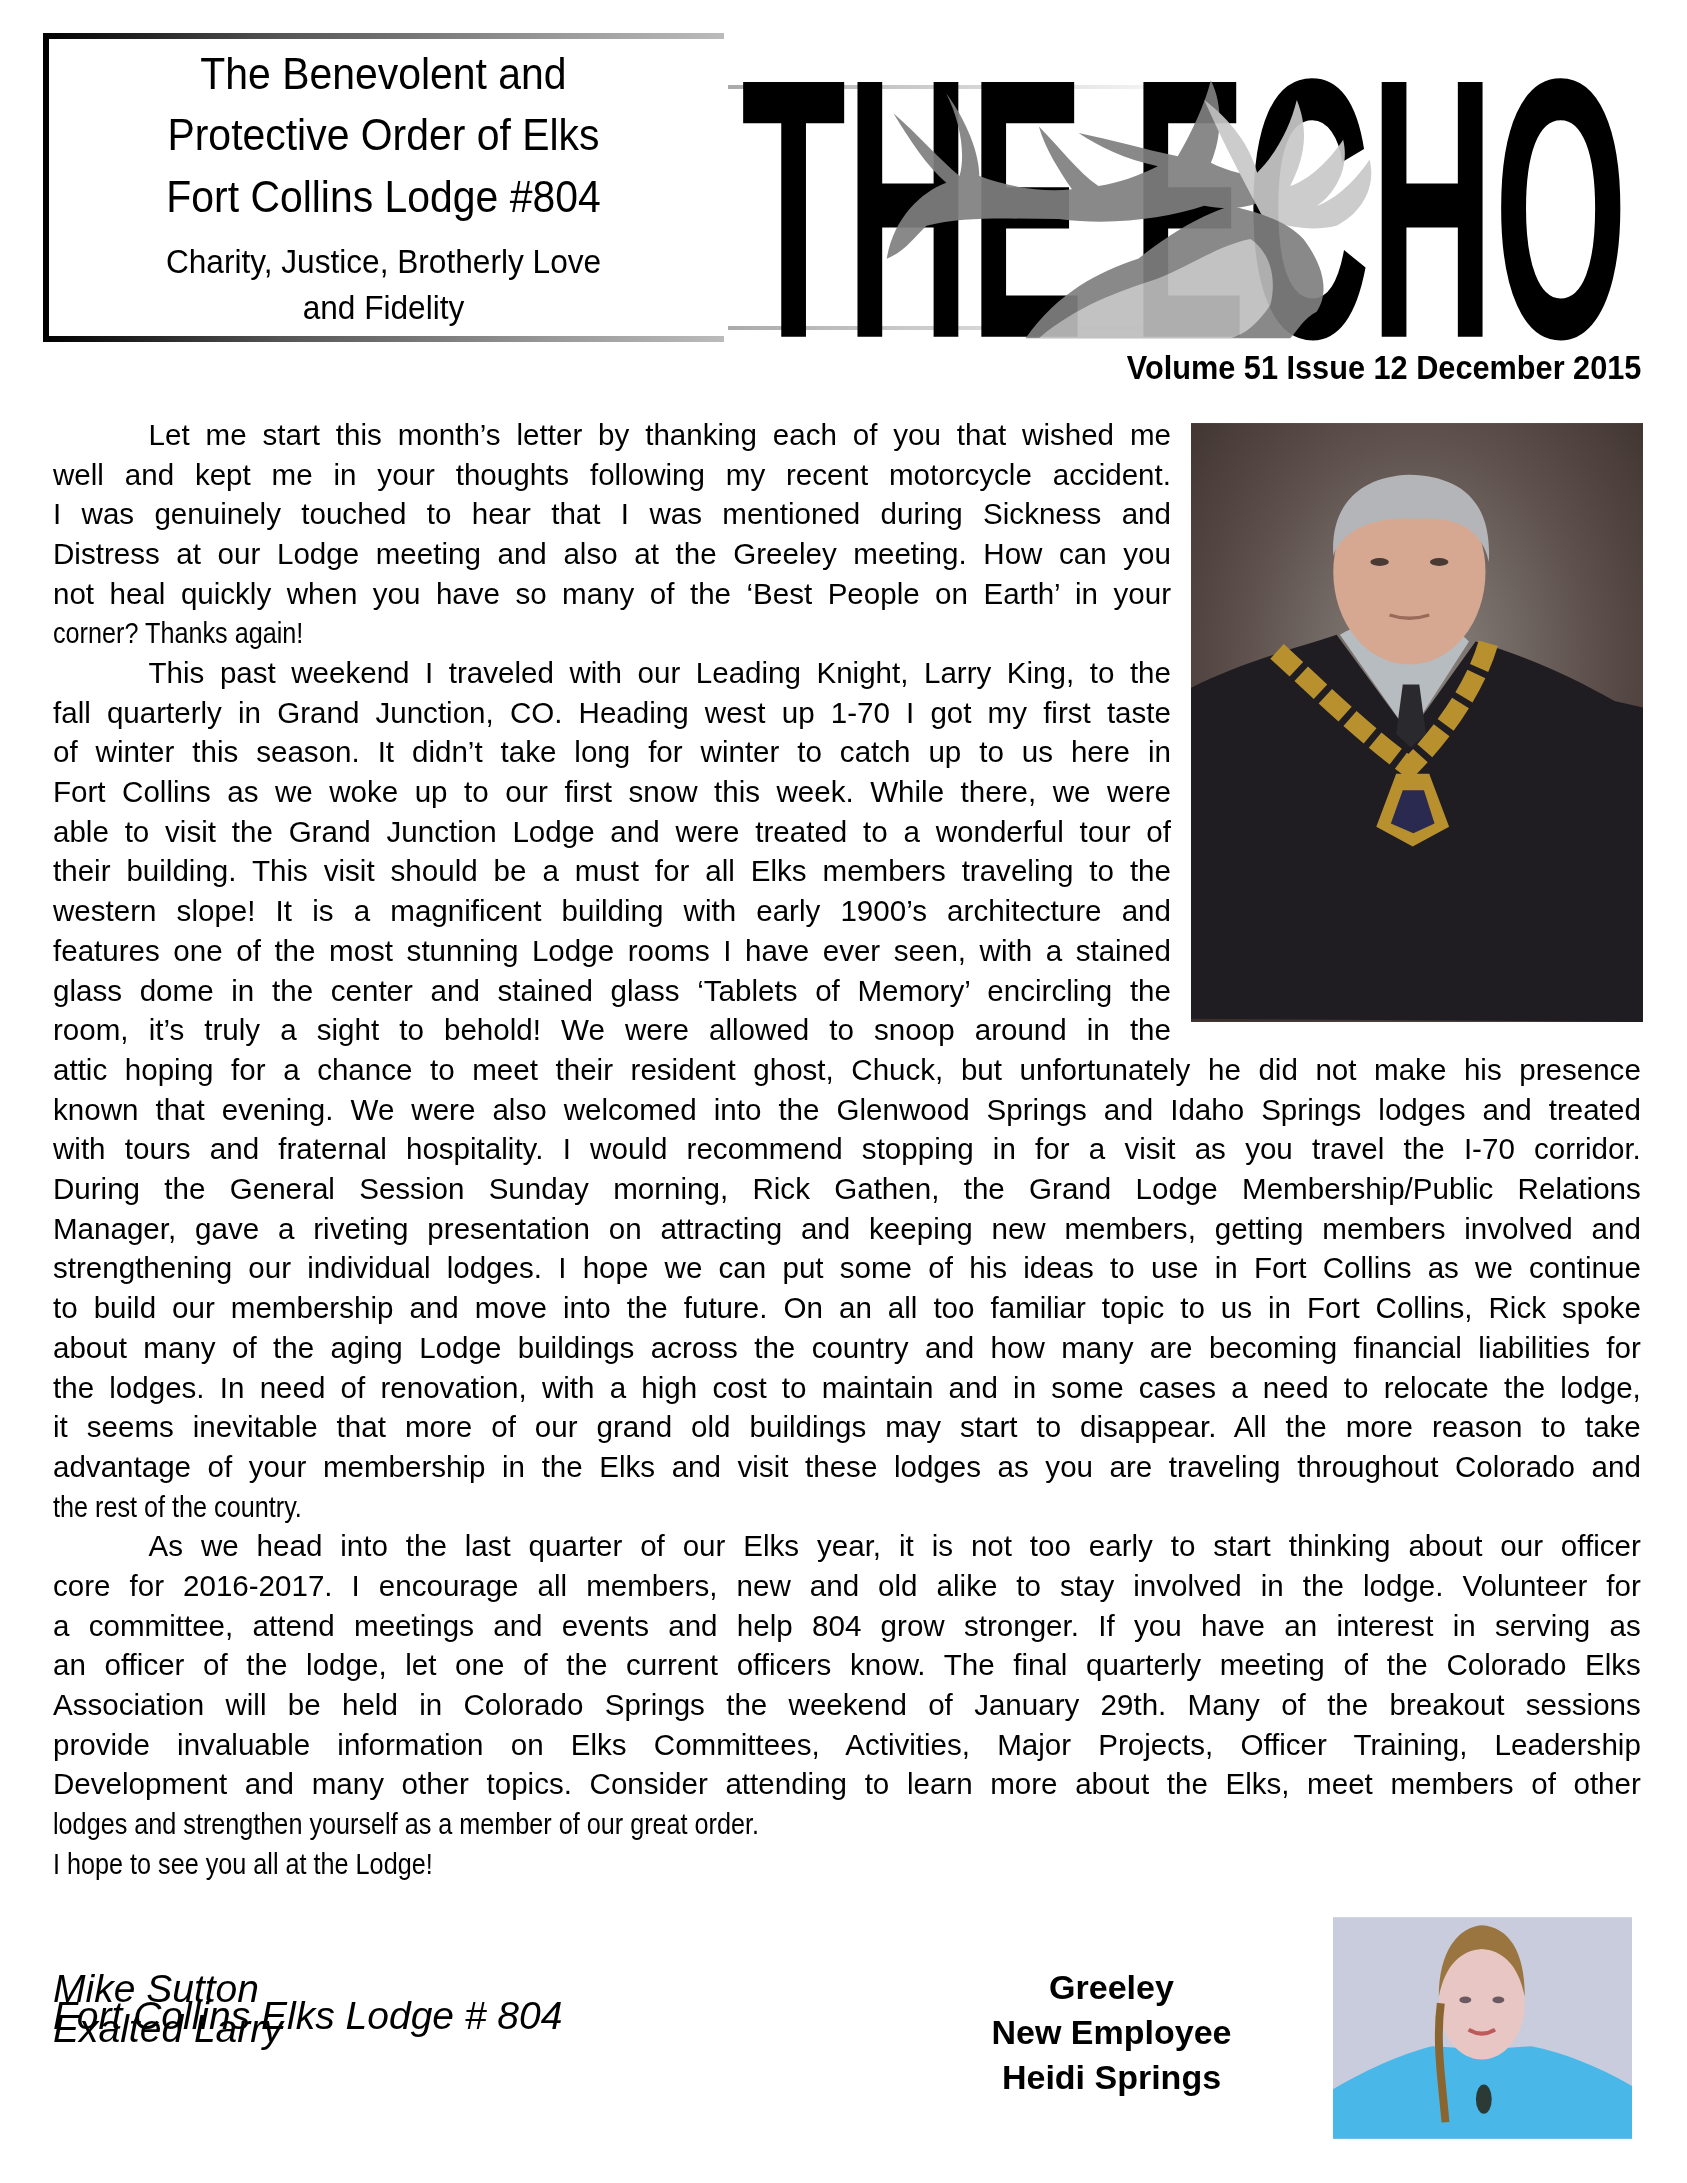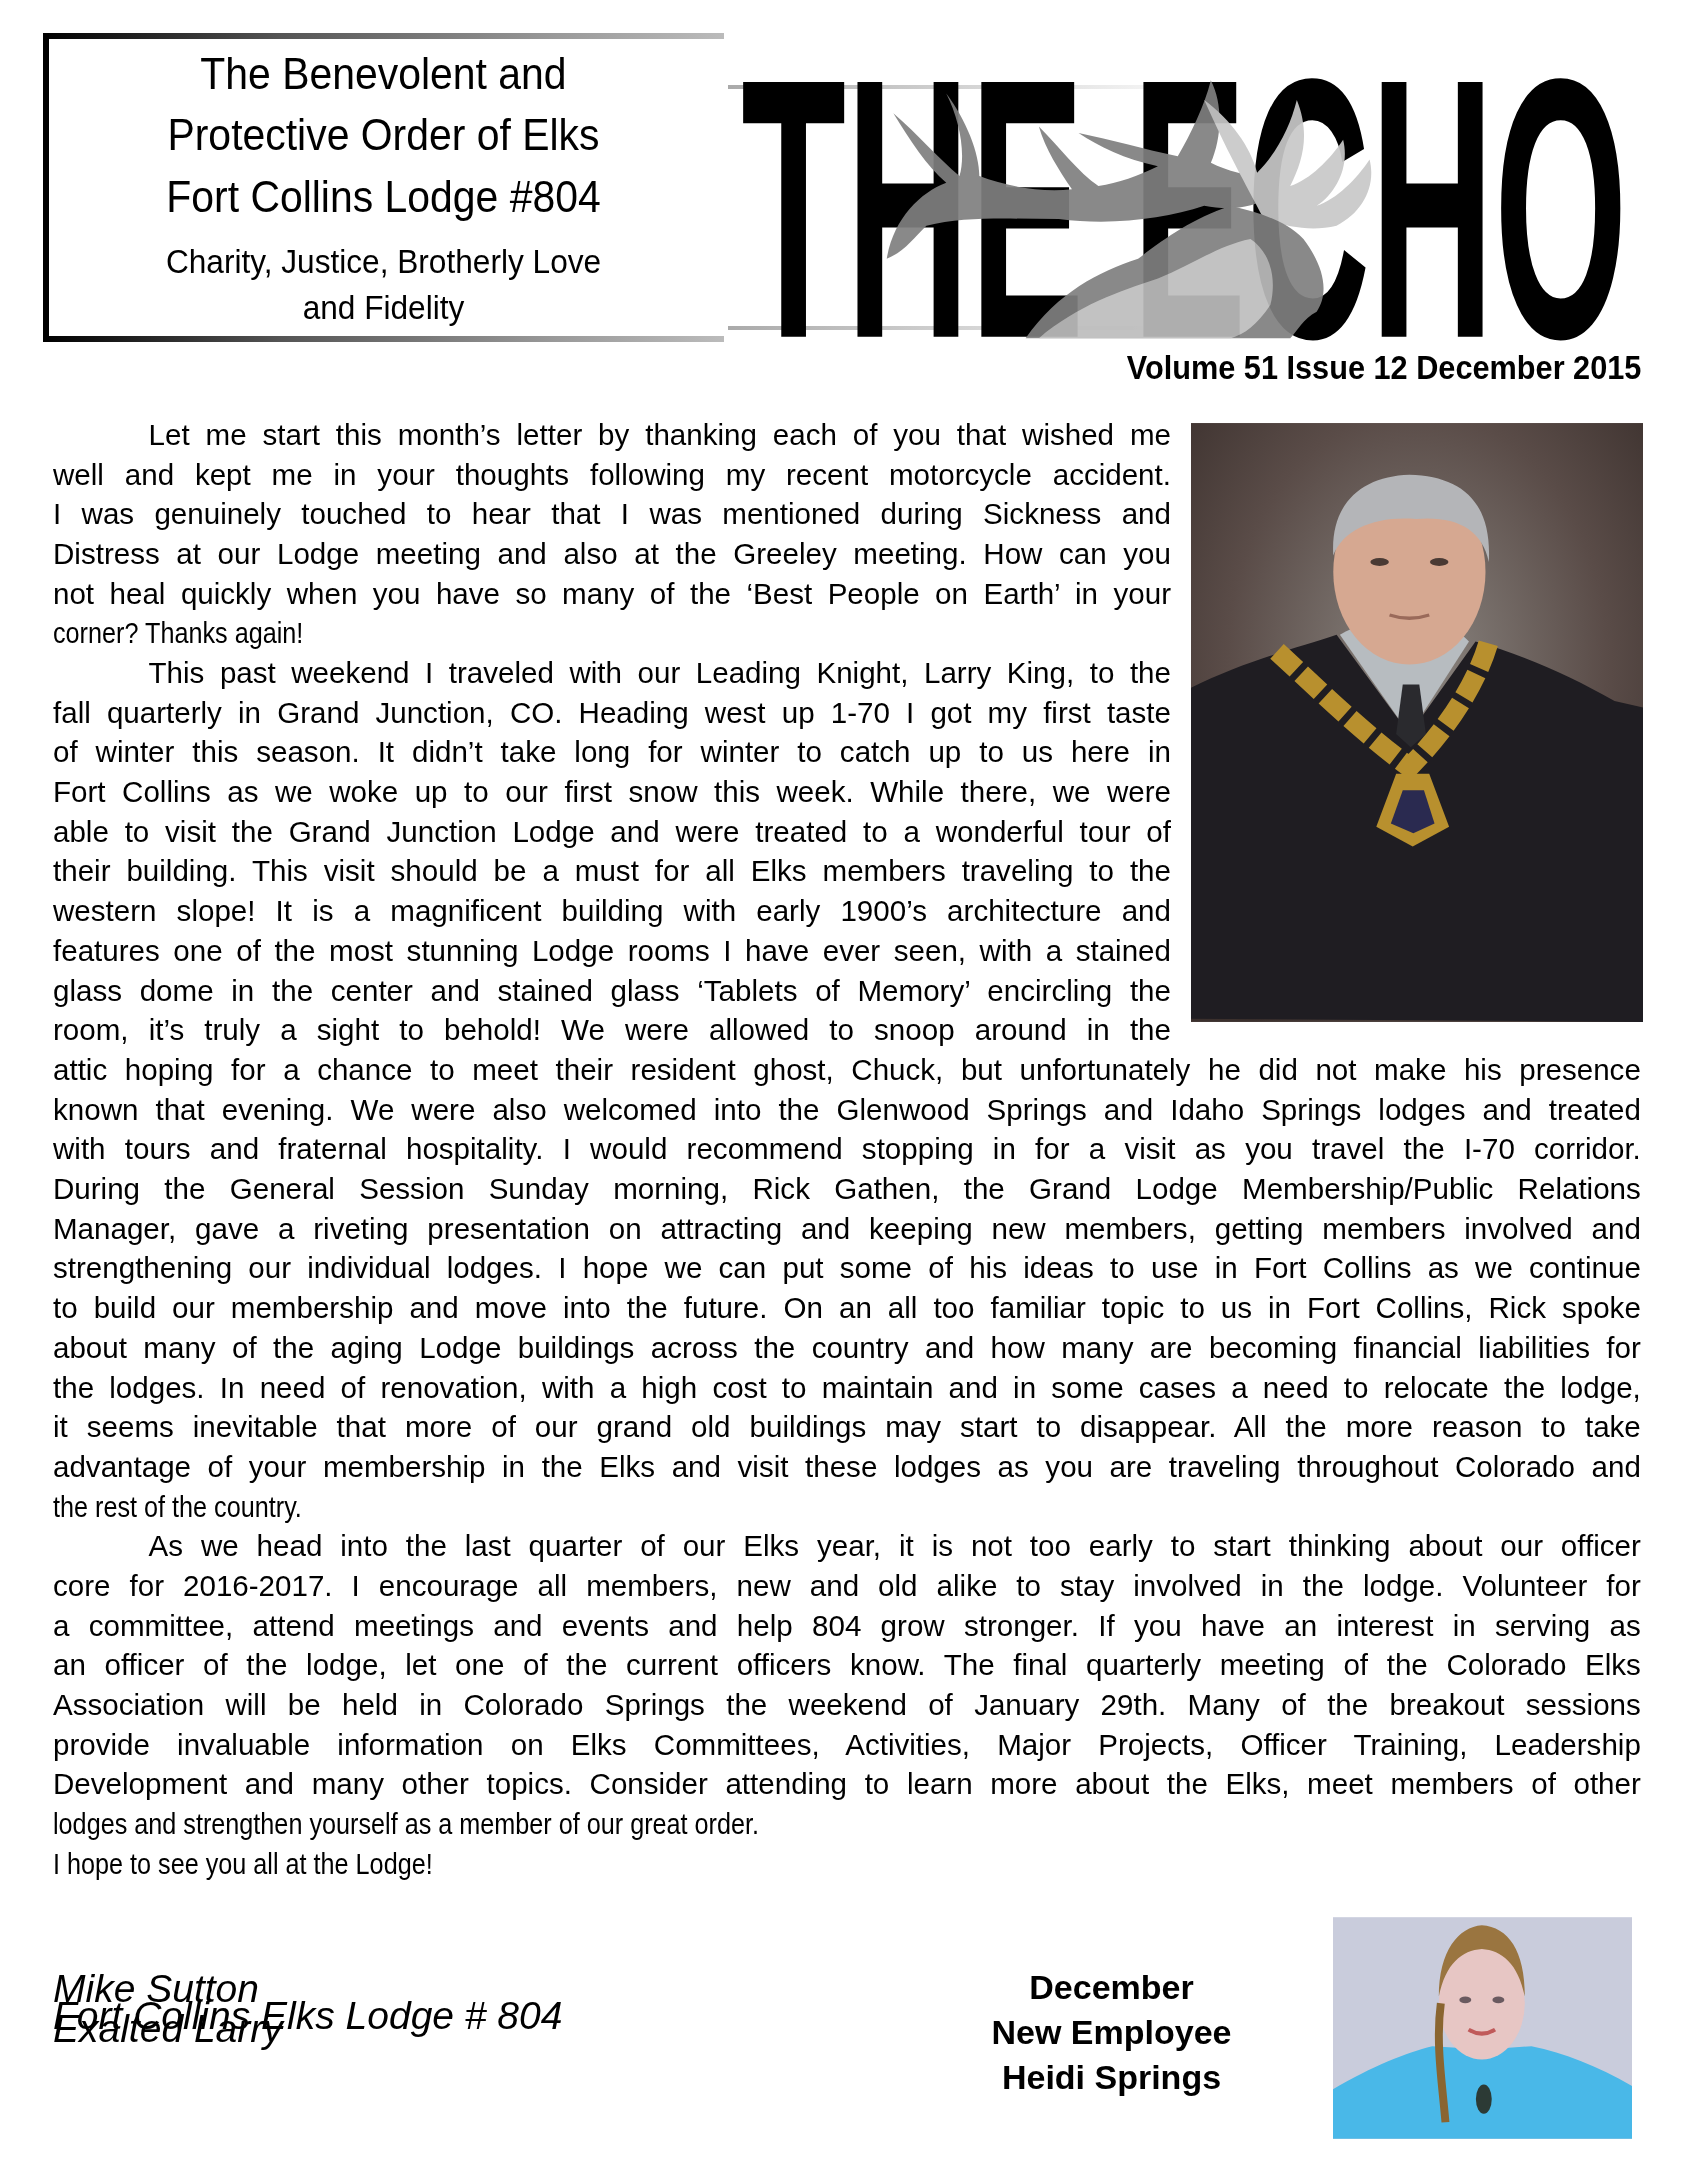--- a/index.html
+++ b/index.html
@@ -133,21 +133,21 @@
   <div class="line wide last" style="top: 1844px; width: auto; display: block; transform: scaleX(0.84);">I hope to see you all at the Lodge!</div>
 </div>
 
 <div>
   <div class="sig" style="top:1967px">Mike Sutton</div>
   <div class="sig" style="top:2007px">Exalted Larry</div>
   <div class="sig" style="top:1994px">Fort Collins Elks Lodge # 804</div>
 </div>
 
 <div>
-  <div class="welcome" style="top:1968px">December</div>
+  <div class="welcome" style="top:1968px">Greeley</div>
   <div class="welcome" style="top:2013px">New Employee</div>
   <div class="welcome" style="top:2058px">Heidi Springs</div>
 </div>
 
 <div id="employee-photo" class="abs">
   <svg width="299" height="222" viewBox="0 0 452 335">
     <rect width="452" height="335" fill="#c9ccdc"></rect>
     <path d="M0,335 L0,260 C60,225 110,205 150,195 L230,200 L300,195 C350,205 400,225 452,255 L452,335 Z" fill="#49b8e8"></path>
     <ellipse cx="225" cy="130" rx="65" ry="85" fill="#e7c6c4"></ellipse>
     <path d="M160,120 C160,50 190,15 225,12 C265,15 290,50 290,120 C280,70 255,50 225,48 C195,50 170,70 160,120 Z" fill="#9a7540"></path>

